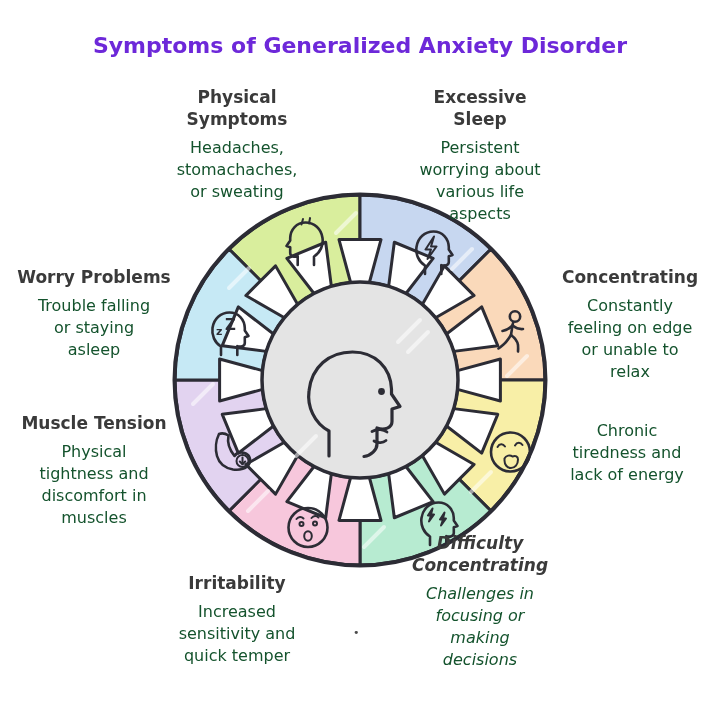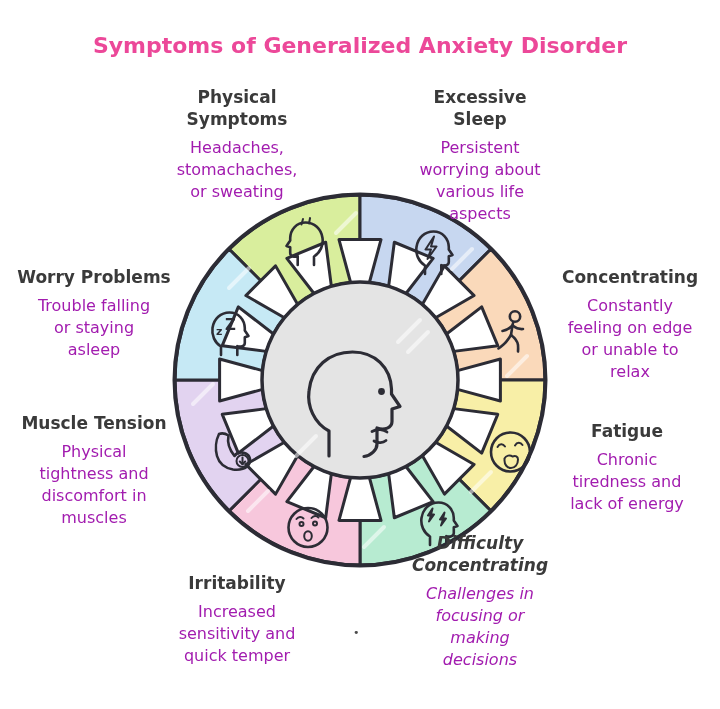--- a/index.html
+++ b/index.html
@@ -1,33 +1,33 @@
 <!DOCTYPE html>
 <html><head>
 <meta charset="utf-8">
 <style>
   html,body{margin:0;padding:0;background:#fff;}
   .page{position:relative;width:720px;height:709px;background:#ffffff;overflow:hidden;
         font-family:"DejaVu Sans","Liberation Sans",sans-serif;}
   .title{position:absolute;top:33px;left:0;right:0;text-align:center;
-         font-size:22px;font-weight:bold;color:#ec4899;}
+         font-size:22px;font-weight:bold;color:#6d28d9;}
   svg.wheel{position:absolute;left:0;top:0;}
   .seg{stroke:#2c2c35;stroke-width:3;stroke-linejoin:round;}
   .tooth{fill:#ffffff;stroke:#2c2c35;stroke-width:3;stroke-linejoin:round;}
   .rim{fill:none;stroke:#2c2c35;stroke-width:4;}
   .ctr{stroke:#2c2c35;stroke-width:3.5;}
   .ic{fill:none;stroke:#2c2c35;stroke-width:2.6;stroke-linecap:round;stroke-linejoin:round;}
   .ic-thin{fill:none;stroke:#2c2c35;stroke-width:2;stroke-linecap:round;stroke-linejoin:round;}
   .ic-fill{fill:#2c2c35;stroke:none;}
   .zt{fill:#2c2c35;font-weight:bold;font-family:"DejaVu Sans",sans-serif;}
   .streak{stroke:#ffffff;stroke-width:4;stroke-linecap:round;opacity:.55;fill:none;}
   .lbl{position:absolute;text-align:center;}
   .lbl-title{font-size:17px;font-weight:bold;color:#3a3a3a;line-height:1.3;
              white-space:pre-line;margin-bottom:7px;}
-  .lbl-desc{font-size:16px;color:#a21caf;line-height:1.38;white-space:pre-line;}
+  .lbl-desc{font-size:16px;color:#14532d;line-height:1.38;white-space:pre-line;}
   .bdot{position:absolute;left:353px;top:626px;font-size:11px;color:#4a4a4a;}
 </style>
 </head>
 <body>
 
 <div class="page">
 
   <div class="title">Symptoms of Generalized Anxiety Disorder</div>
 
   <svg class="wheel" width="720" height="709" viewBox="0 0 720 709">
@@ -165,21 +165,20 @@
 
   <div class="lbl" style="left:547px;top:266px;width:166px;">
     <div class="lbl-title">Concentrating</div>
     <div class="lbl-desc">Constantly
 feeling on edge
 or unable to
 relax</div>
   </div>
 
   <div class="lbl" style="left:544px;top:420px;width:166px;">
-    <div class="lbl-title">Fatigue</div>
     <div class="lbl-desc">Chronic
 tiredness and
 lack of energy</div>
   </div>
 
   <div class="lbl" style="left:395px;top:532px;width:170px;font-style:italic;">
     <div class="lbl-title">Difficulty
 Concentrating</div>
     <div class="lbl-desc">Challenges in
 focusing or

